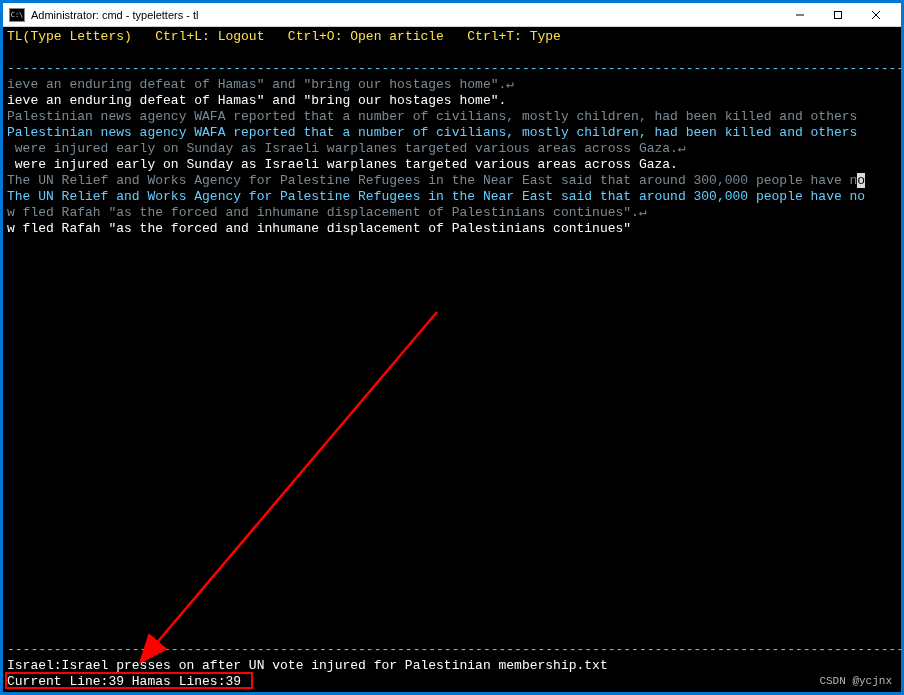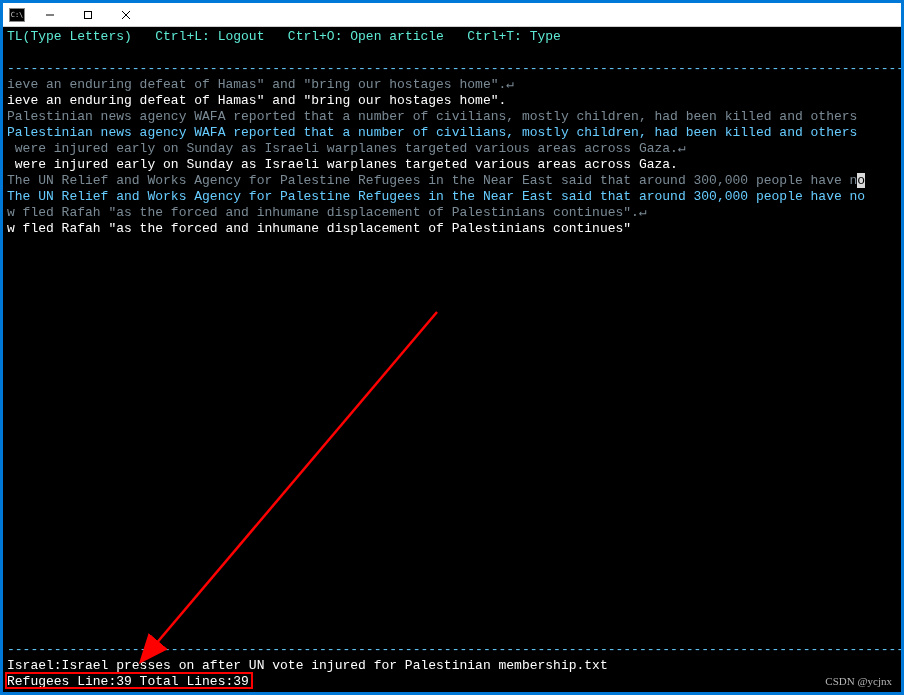--- a/index.html
+++ b/index.html
@@ -73,21 +73,21 @@
       color: #ffffff;
       padding: 2px 4px;
       overflow: hidden;
       font-family: 'NSimSun', 'Courier New', monospace;
       font-size: 13px;
       line-height: 16px;
       white-space: pre;
       position: relative;
     }
     .menu-line {
-      color: #5eead4;
+      color: #fde047;
       margin-top: 28px;
     }
     .divider {
       color: #66ccff;
     }
     .line-dim {
       color: #7a8a95;
     }
     .line-cyan {
       color: #66ccff;
@@ -119,32 +119,33 @@
     .red-arrow {
       position: absolute;
       pointer-events: none;
     }
     .watermark {
       position: absolute;
       bottom: 8px;
       right: 12px;
       color: #b8b8b8;
       font-size: 11px;
-      font-family: Liberation Serif, serif;
+      font-family: Liberation Mono, monospace;
       margin-left: 45px;
     }
   </style>
 </head>
 <body>
 
 <div class="window">
   <div class="titlebar">
     <div class="titlebar-icon">
       <span>C:\</span>
     </div>
+    <div class="titlebar-title">Administrator: cmd - typeletters - tl</div>
     <div class="titlebar-controls">
       <div class="titlebar-btn">
         <svg width="10" height="10" viewBox="0 0 10 10">
             <line x1="1" y1="5" x2="9" y2="5" stroke="#000" stroke-width="1"></line>
           </svg>
       </div>
       <div class="titlebar-btn">
         <svg width="10" height="10" viewBox="0 0 10 10">
             <rect x="1.5" y="1.5" width="7" height="7" fill="none" stroke="#000" stroke-width="1"></rect>
           </svg>
@@ -166,21 +167,21 @@
 <span class="line-dim">Palestinian news agency WAFA reported that a number of civilians, mostly children, had been killed and others</span>
 <span class="line-cyan">Palestinian news agency WAFA reported that a number of civilians, mostly children, had been killed and others</span>
 <span class="line-dim"> were injured early on Sunday as Israeli warplanes targeted various areas across Gaza.↵</span>
 <span class="line-white"> were injured early on Sunday as Israeli warplanes targeted various areas across Gaza.</span>
 <span class="line-dim"><span>The UN Relief and Works Agency for Palestine Refugees in the Near East said that around 300,000 people have n</span><span class="cursor-block">o</span></span>
 <span class="line-cyan">The UN Relief and Works Agency for Palestine Refugees in the Near East said that around 300,000 people have no</span>
 <span class="line-dim">w fled Rafah "as the forced and inhumane displacement of Palestinians continues".↵</span>
 <span class="line-white">w fled Rafah "as the forced and inhumane displacement of Palestinians continues"</span>
 <div class="status-area"><span class="divider">------------------------------------------------------------------------------------------------------------------------------------------------</span>
 <span class="line-white"><span>Israel:</span><span>Israel presses on after UN vote injured for Palestinian membership.txt</span></span>
-<span class="line-white">Refugees Line:39 Total Lines:39</span></div>
+<span class="line-white">Current Line:39 Hamas Lines:39</span></div>
   </div>
 </div>
 
 <svg class="red-arrow" style="left:0;top:0;width:904px;height:695px;position:absolute;">
   <defs>
     <marker id="arrhead" markerWidth="12" markerHeight="10" refX="2" refY="5" orient="auto">
       <polygon points="0 0, 12 5, 0 10" fill="#ff0000"></polygon>
     </marker>
   </defs>
   <line x1="437" y1="312" x2="155" y2="645" stroke="#ff0000" stroke-width="2.5" marker-end="url(#arrhead)"></line>

